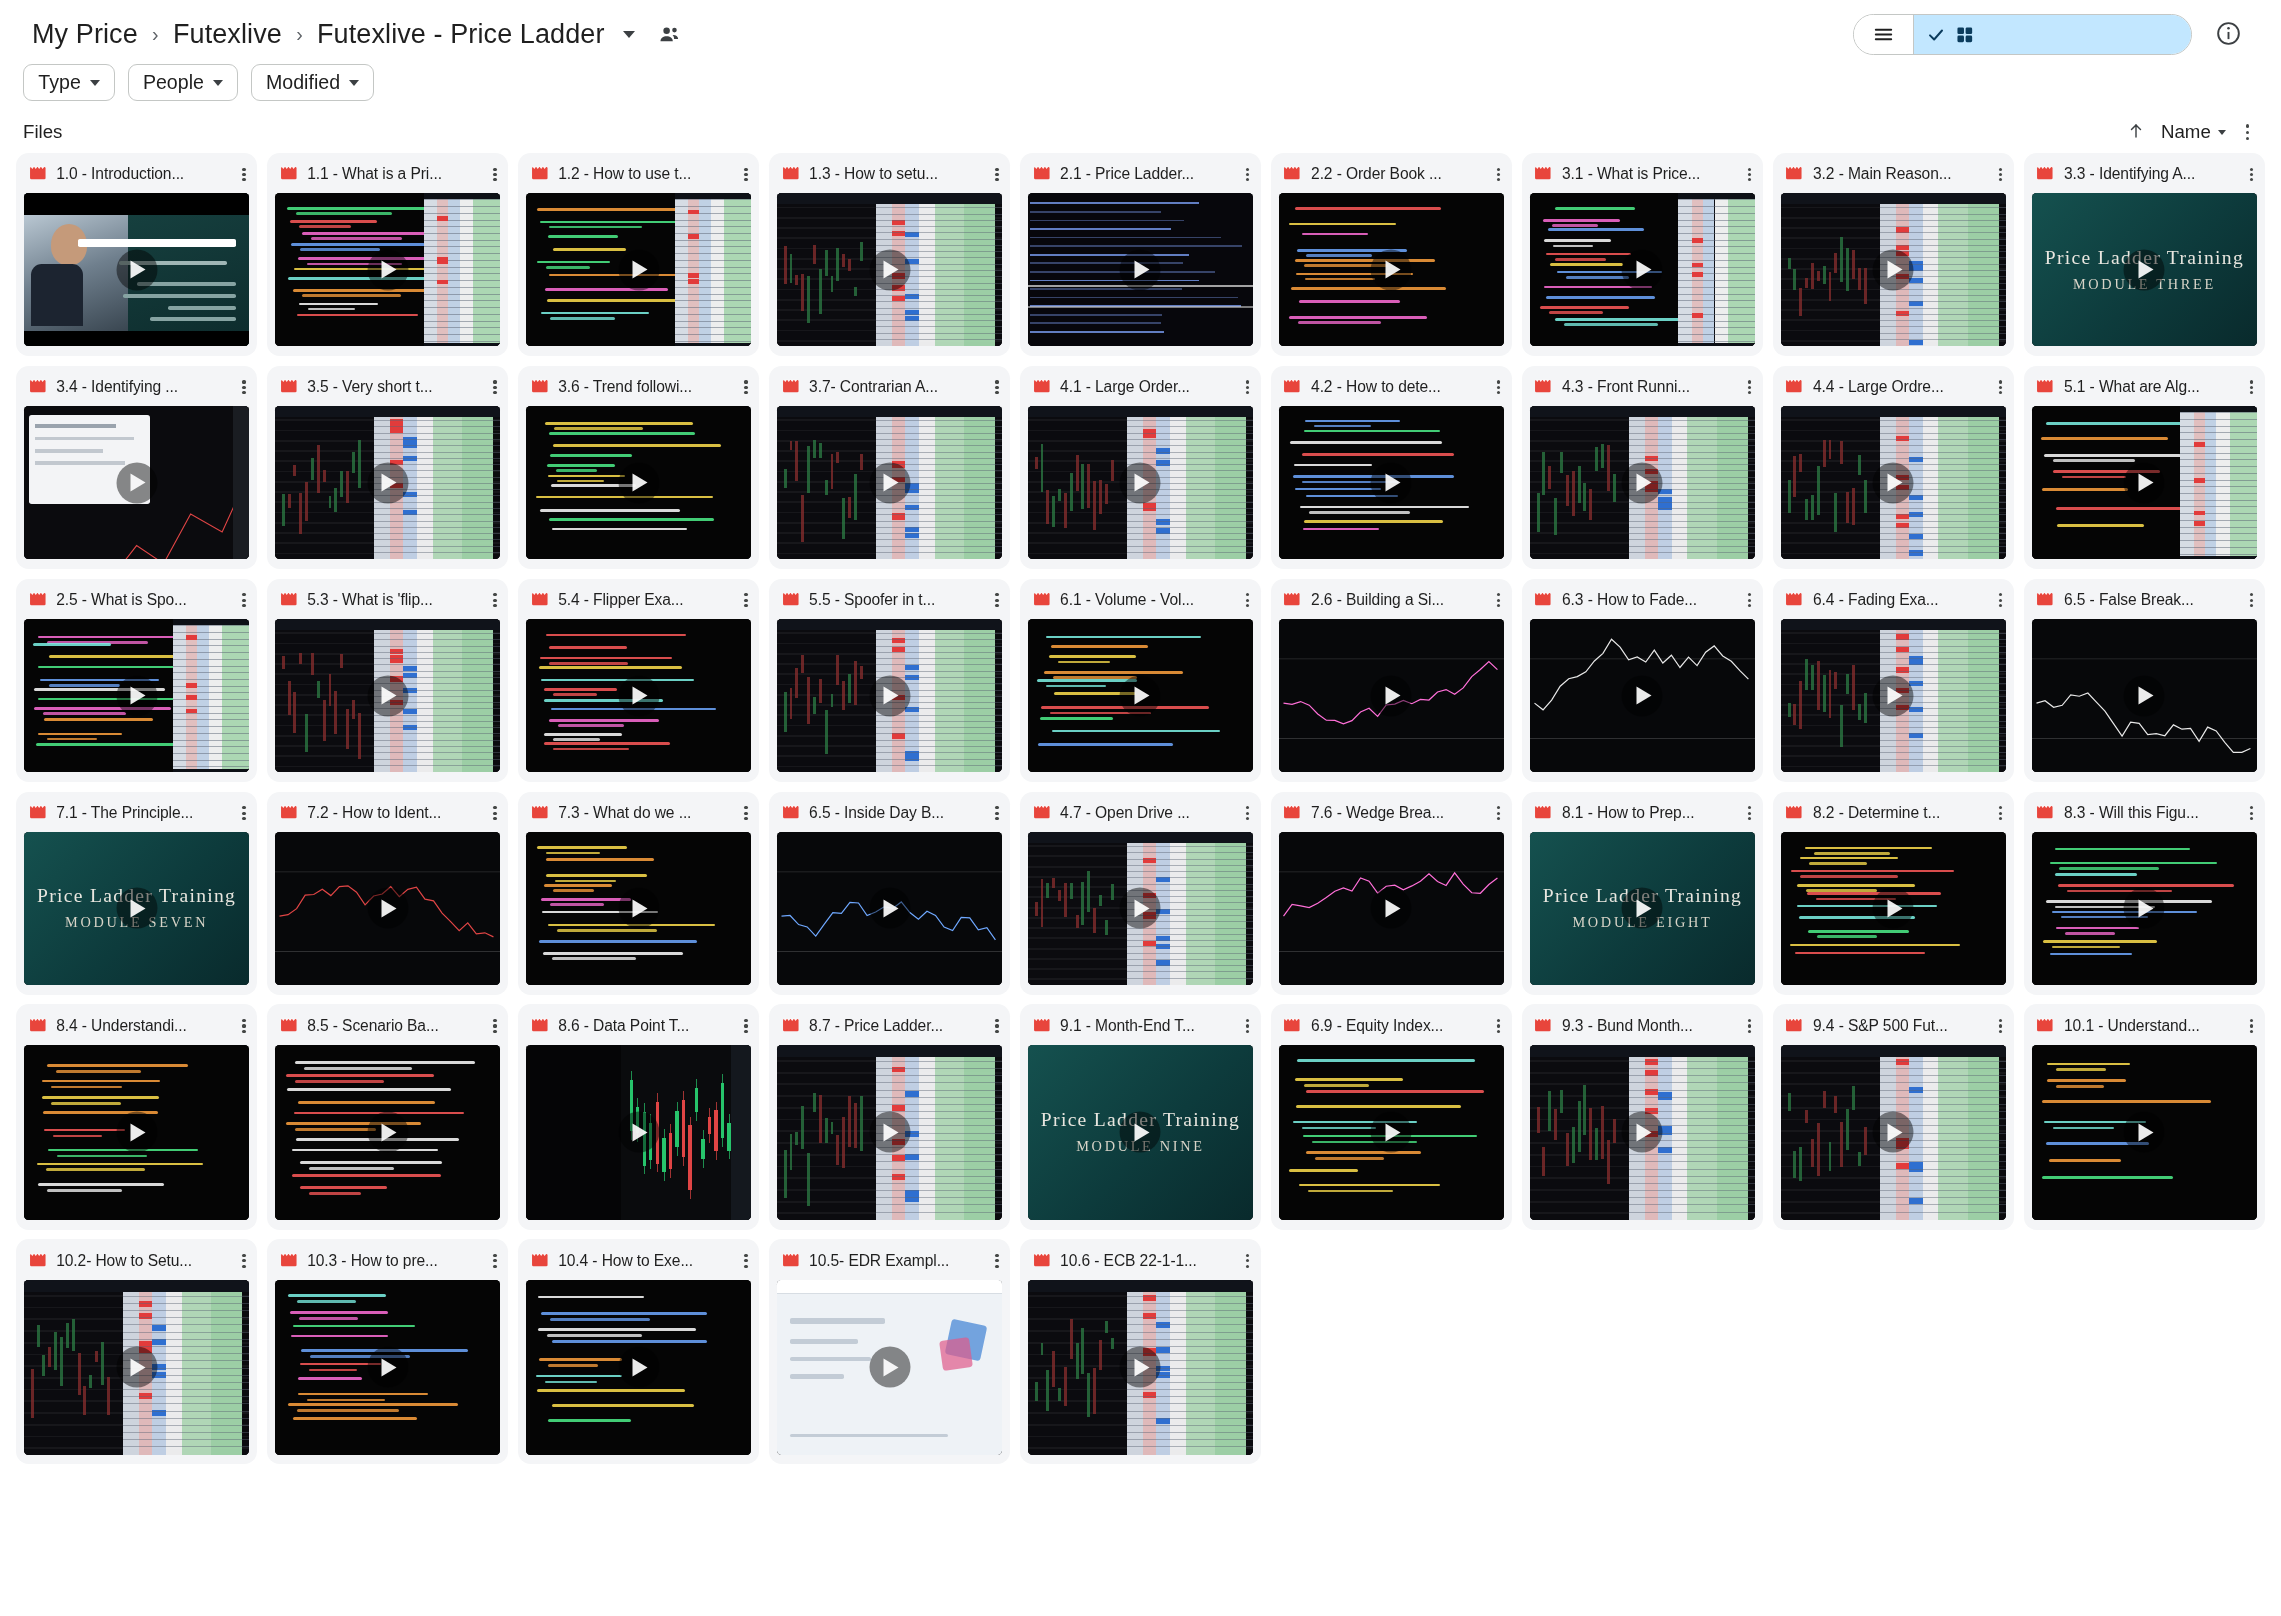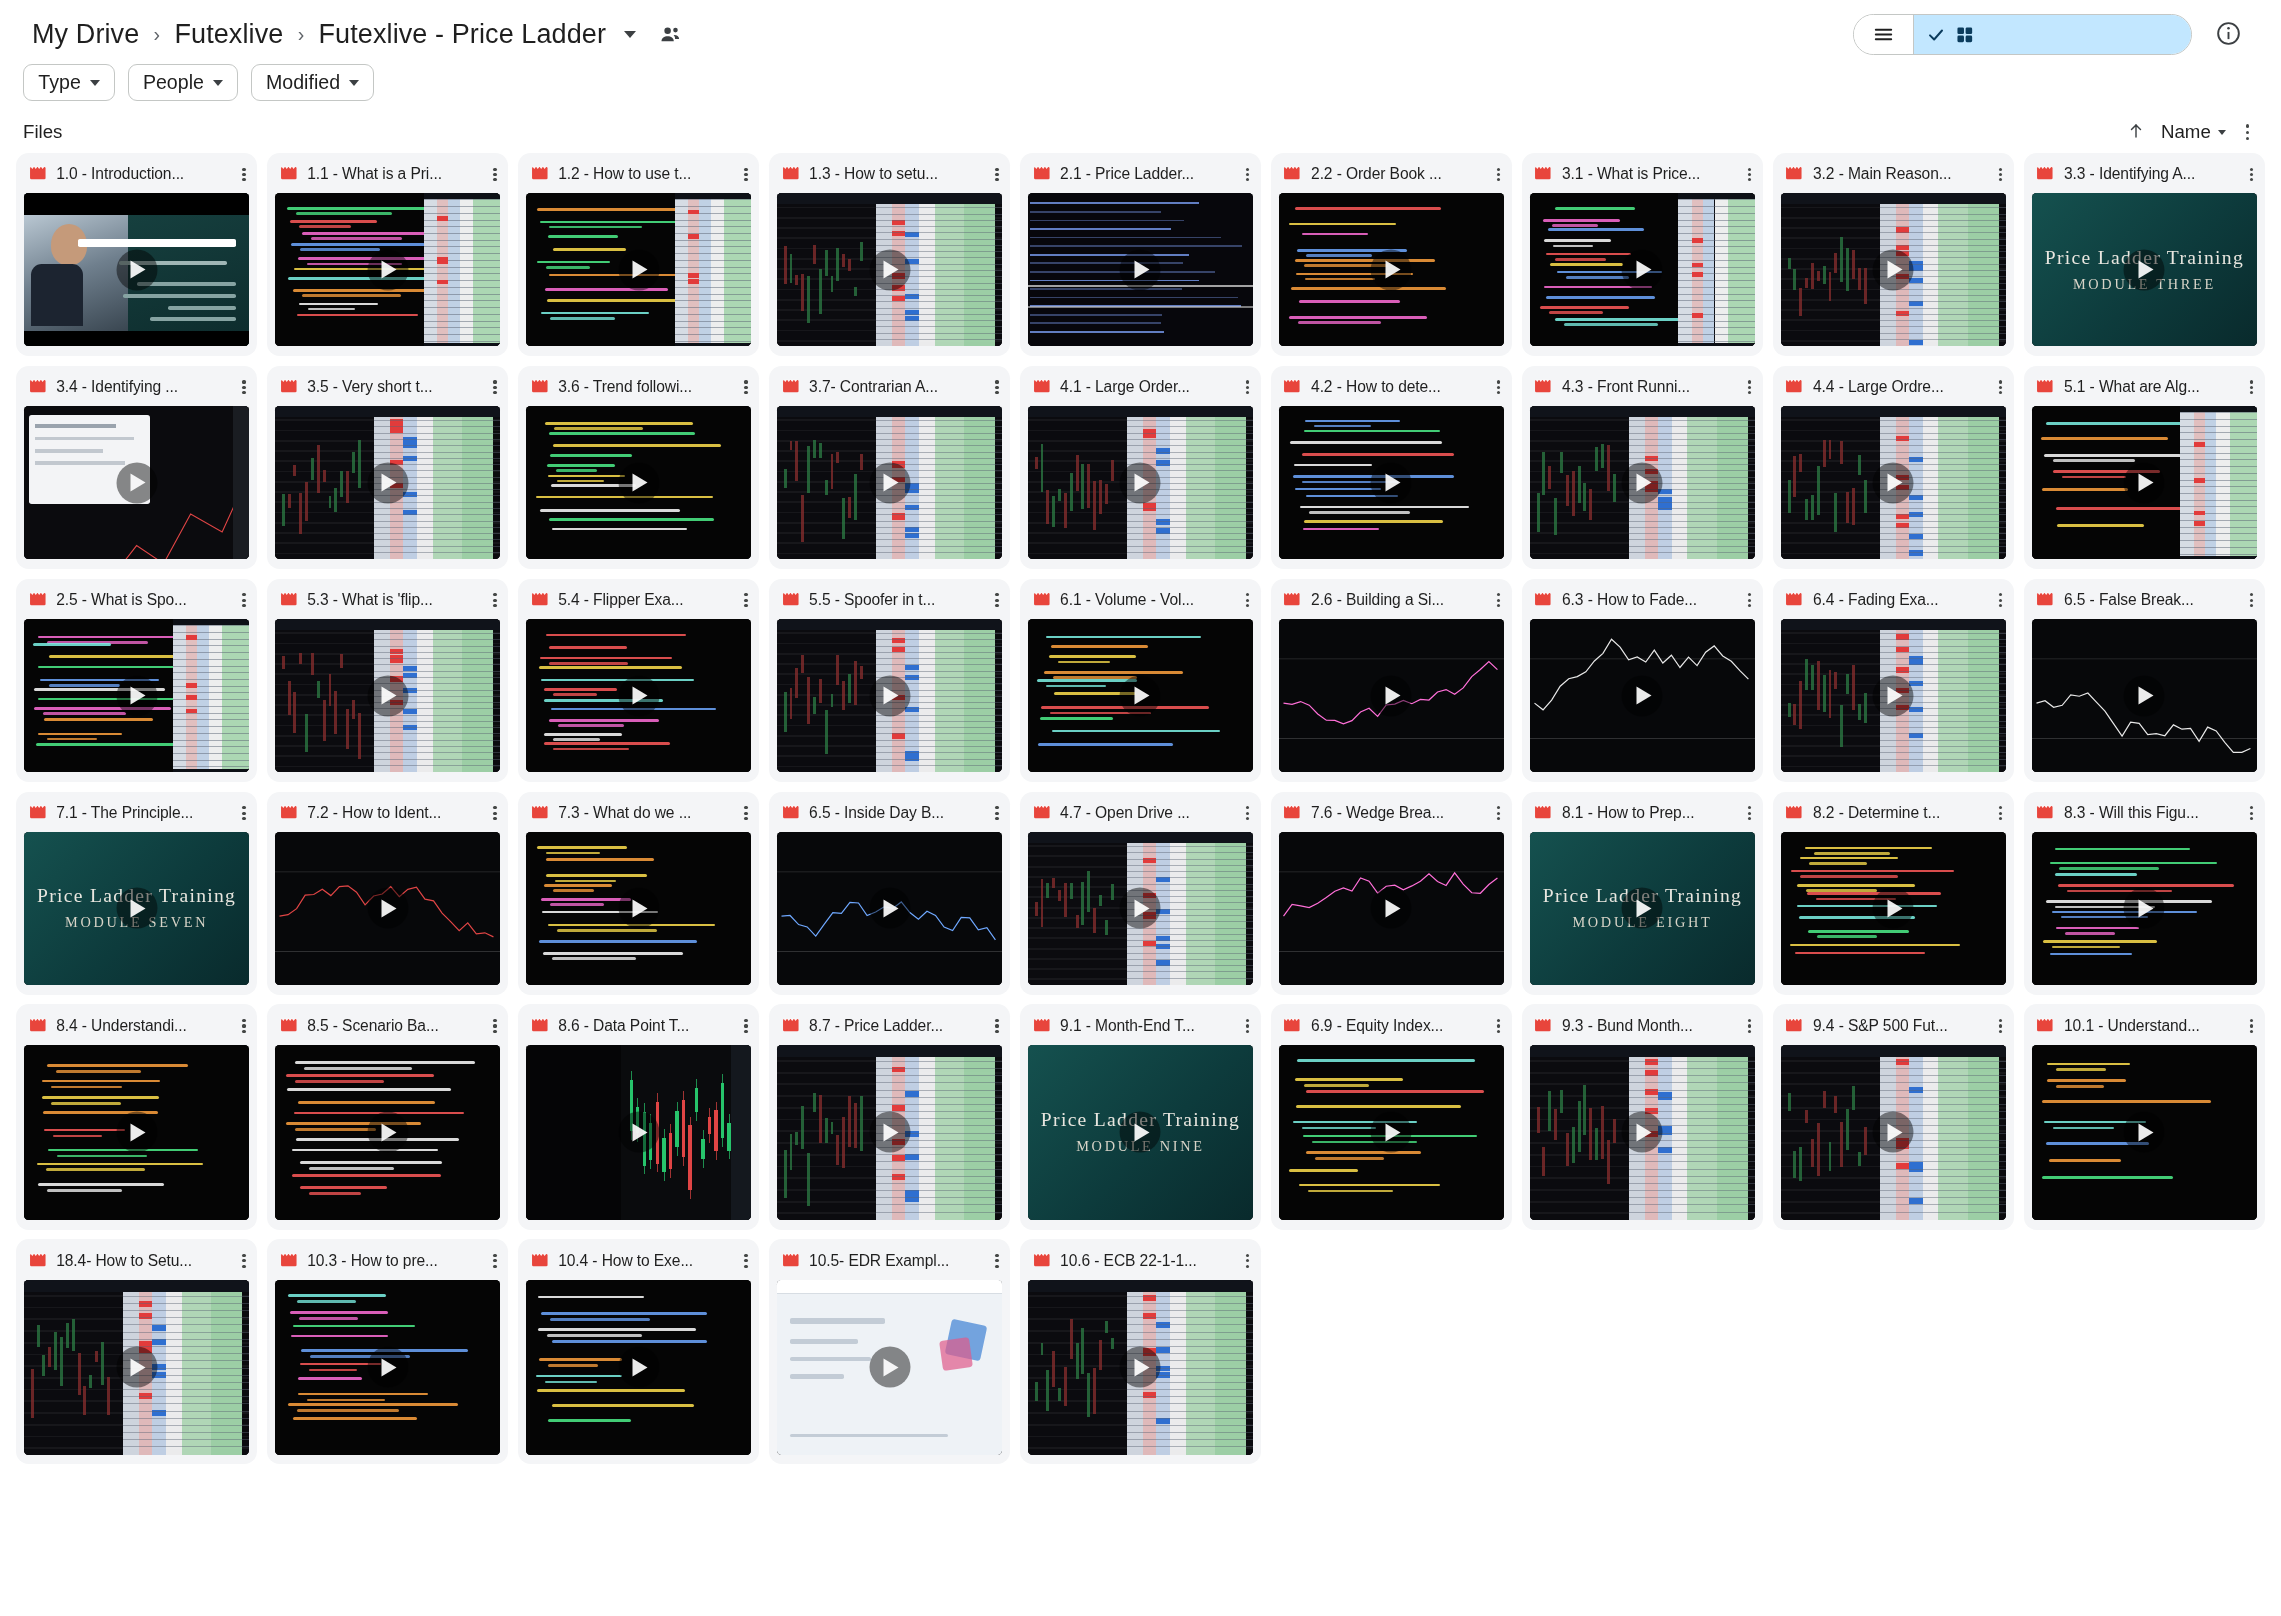--- a/index.html
+++ b/index.html
@@ -179,21 +179,21 @@
   .person .li { position: absolute; right: 6%; height: 3.6px; background: #86a3a2; border-radius: 1.8px; }
 
   .blackbar-top { position: absolute; left:0; right:0; top:0; height: 14%; background:#000; }
   .blackbar-bottom { position: absolute; left:0; right:0; bottom:0; height: 10%; background:#000; }
 </style>
 </head>
 <body>
 
 <div class="topbar">
   <div class="breadcrumb">
-    <span class="crumb">My Drive</span>
+    <span class="crumb">My Price</span>
     <span class="crumb-sep">›</span>
     <span class="crumb">Futexlive</span>
     <span class="crumb-sep">›</span>
     <span class="crumb last">Futexlive - Price Ladder</span>
     <span class="crumb-caret"></span>
     <span class="people-icon">
       <svg width="23" height="23" viewBox="0 0 24 24" fill="#3c4043">
         <circle cx="9" cy="8" r="3.4"></circle>
         <path d="M2.6 19c0-3.4 2.9-5.2 6.4-5.2s6.4 1.8 6.4 5.2z"></path>
         <circle cx="17.2" cy="7.4" r="2.4"></circle>
@@ -2746,21 +2746,21 @@
       </div>
     </div>
     <div class="card">
       <div class="card-head">
         <span><svg width="19.6" height="19.6" viewBox="0 0 24 24">
             <rect x="2.5" y="5" width="19" height="15" rx="1.6" fill="#e8453c"></rect>
             <path d="M2.5 5 h19 v3.2 h-19 z" fill="#ffffff" opacity="0"></path>
             <path d="M3.2 4.6 l2.1 2.6 2.1-2.6 2.1 2.6 2.1-2.6 2.1 2.6 2.1-2.6 2.1 2.6 2.1-2.6" fill="#ffffff" opacity=".95"></path>
             <rect x="2.5" y="4.4" width="19" height="2.9" fill="#ffffff" opacity="0"></rect>
           </svg></span>
-        <span class="card-title">18.4- How to Setu...</span>
+        <span class="card-title">10.2- How to Setu...</span>
         <span class="kebab-card">
           <i></i>
           <i></i>
           <i></i>
         </span>
       </div>
       <div class="thumb tall">
         <div class="art ladder">
           <div class="rows">
             <i style="top:2%"></i>

